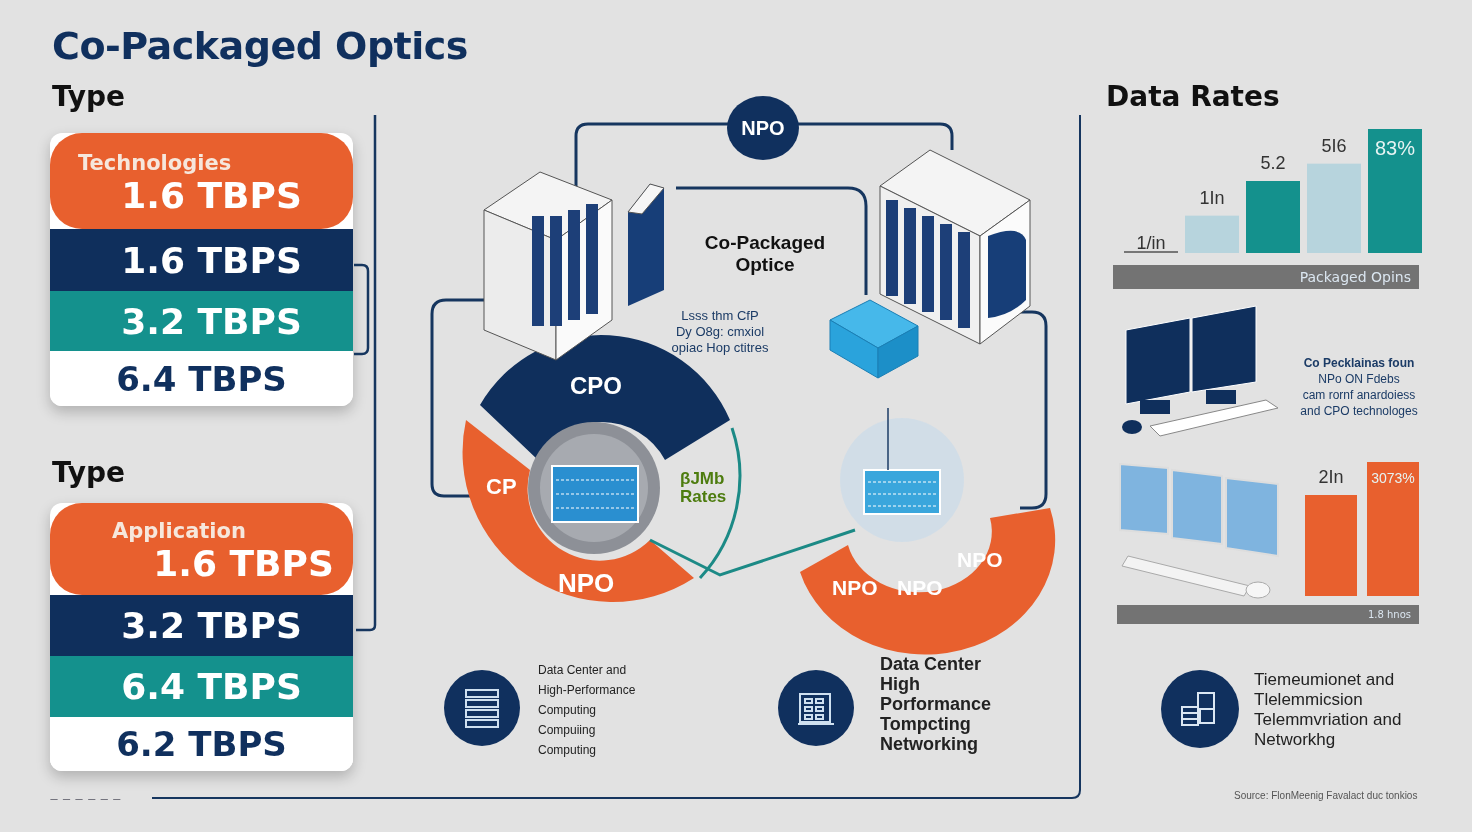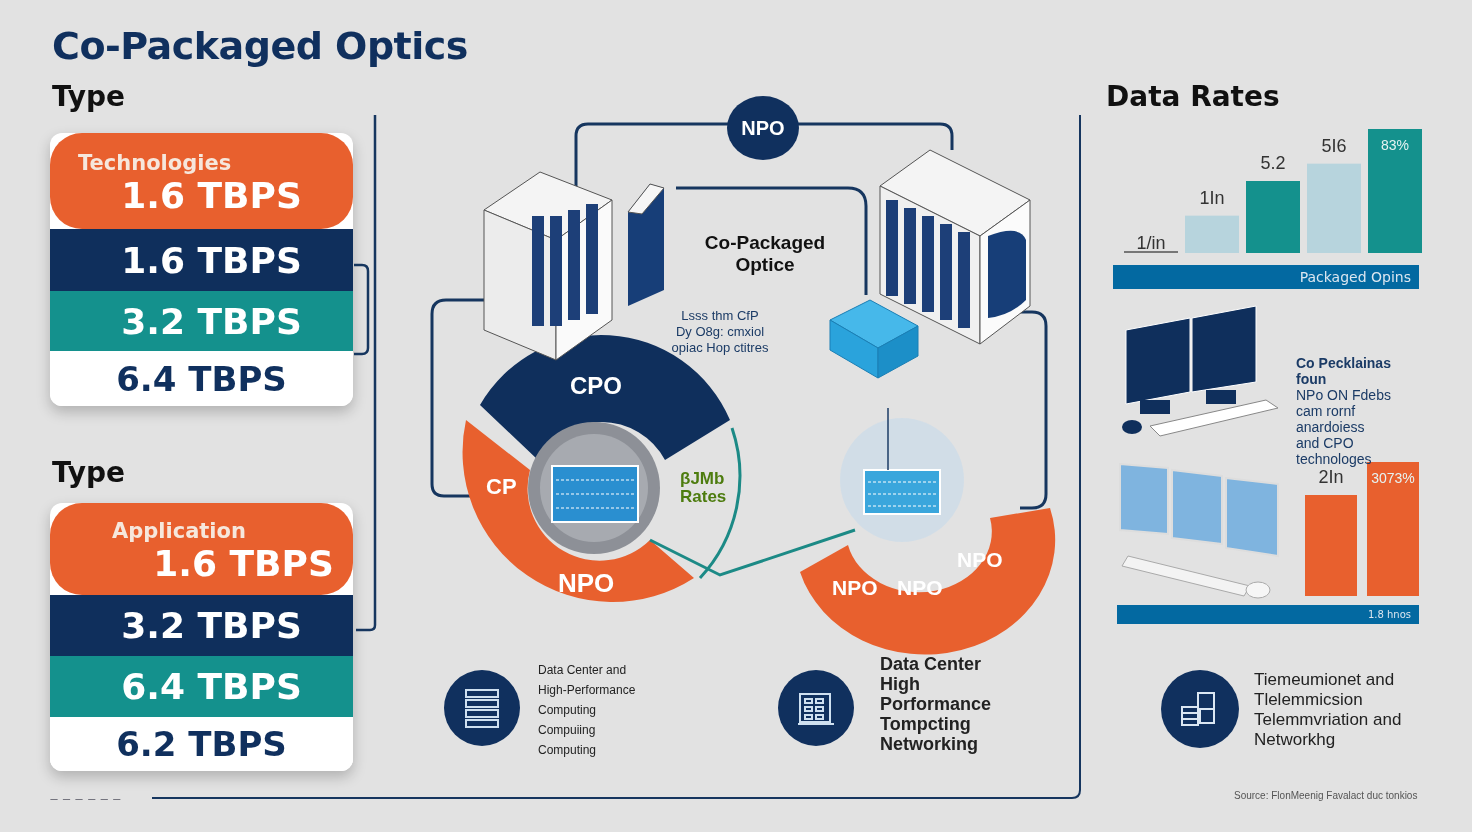--- a/index.html
+++ b/index.html
@@ -11,21 +11,21 @@
   .card .row{display:flex;align-items:center;justify-content:center;font-size:36px;font-weight:bold;color:#fff;box-sizing:border-box;}
   .card .row.head{flex-direction:column;align-items:stretch;padding-top:4px;border-radius:32px;}
   .card .row.head .lbl{font-size:21px;font-weight:bold;color:#f6e7dc;padding-left:28px;text-align:left;}
   .card .row.head .val{text-align:center;padding-left:20px;}
   .c-orange{background:#e8602e;}
   .c-navy{background:#0f2f5c;}
   .c-teal{background:#14918d;}
   .c-white{background:#fff;color:#10305e !important;}
   .center-text{font-family:"Liberation Sans",sans-serif;}
   .bubble{position:absolute;border-radius:50%;background:#10305e;display:flex;align-items:center;justify-content:center;}
-  .chart-axis{position:absolute;background:#0369a1;color:#dbe6f0;font-size:14px;display:flex;align-items:center;justify-content:flex-end;padding-right:8px;box-sizing:border-box;}
+  .chart-axis{position:absolute;background:#737373;color:#dbe6f0;font-size:14px;display:flex;align-items:center;justify-content:flex-end;padding-right:8px;box-sizing:border-box;}
   .bar-label{position:absolute;font-size:18px;color:#333;text-align:center;}
   .desc{font-family:"Liberation Sans",sans-serif;font-size:12px;line-height:20px;color:#222;}
 </style>
 </head>
 <body>
 
 <div class="abs title">Co-Packaged Optics</div>
 
 <div class="abs h2" style="left:52px;top:80px;">Type</div>
 <div class="card" style="top:133px;height:273px;">
@@ -218,24 +218,24 @@
 <div class="abs h2" style="left:1106px;top:80px;">Data Rates</div>
 
 <div class="chart-axis" style="left:1113px;top:265px;width:306px;height:24px;">
   <span>Packaged Opins</span>
 </div>
 <div id="chart1-labels">
     <div class="bar-label center-text" style="left: 1124px; width: 54px; top: 233px;">1/in</div>
     <div class="bar-label center-text" style="left: 1185px; width: 54px; top: 187.667px;">1In</div>
     <div class="bar-label center-text" style="left: 1246px; width: 54px; top: 153px;">5.2</div>
     <div class="bar-label center-text" style="left: 1307px; width: 54px; top: 135.667px;">5I6</div>
-    <div class="bar-label center-text" style="left: 1368px; width: 54px; top: 137px; color: rgb(230, 243, 242); font-size: 14px;">83%</div>
-  </div>
-
-<div class="abs center-text" style="left:1296px;top:355px;width:126px;text-align:left;font-size:14px;line-height:16px;color:#1b3b66;">
+    <div class="bar-label center-text" style="left: 1368px; width: 54px; top: 137px; color: rgb(230, 243, 242); font-size: 20px;">83%</div>
+  </div>
+
+<div class="abs center-text" style="left:1296px;top:355px;width:126px;text-align:center;font-size:12px;line-height:16px;color:#1b3b66;">
   <div style="font-weight:bold;">Co Pecklainas foun</div>
   <div>NPo ON Fdebs</div>
   <div>cam rornf anardoiess</div>
   <div>and CPO technologes</div>
 </div>
 
 <div class="chart-axis" style="left:1117px;top:605px;width:302px;height:19px;font-size:10px;">
   <span>1.8 hnos</span>
 </div>
 <div id="chart2-labels">

